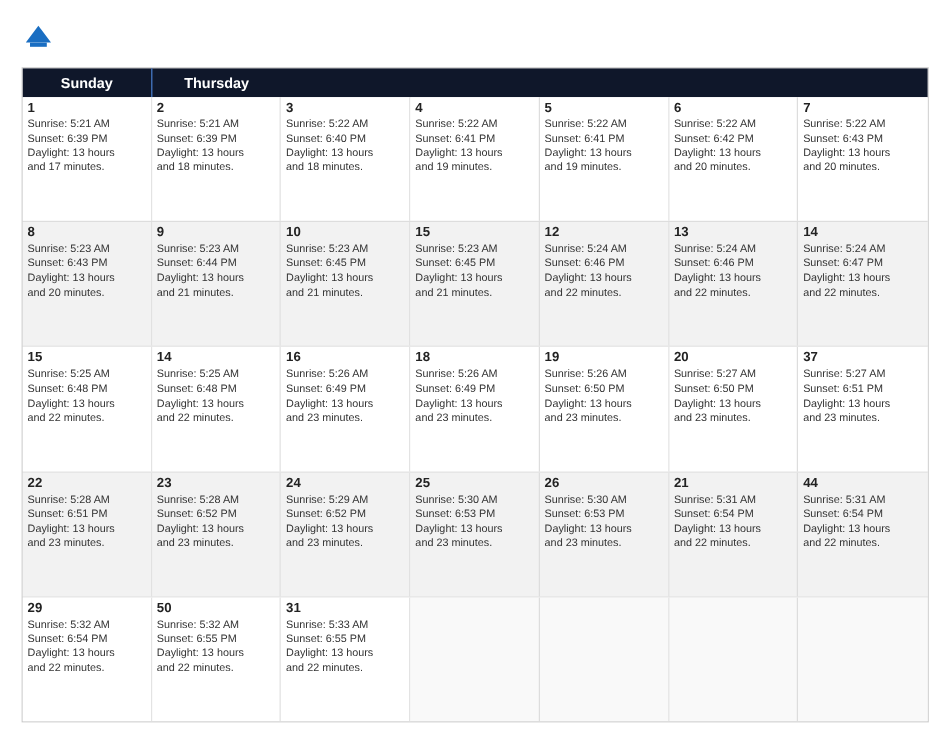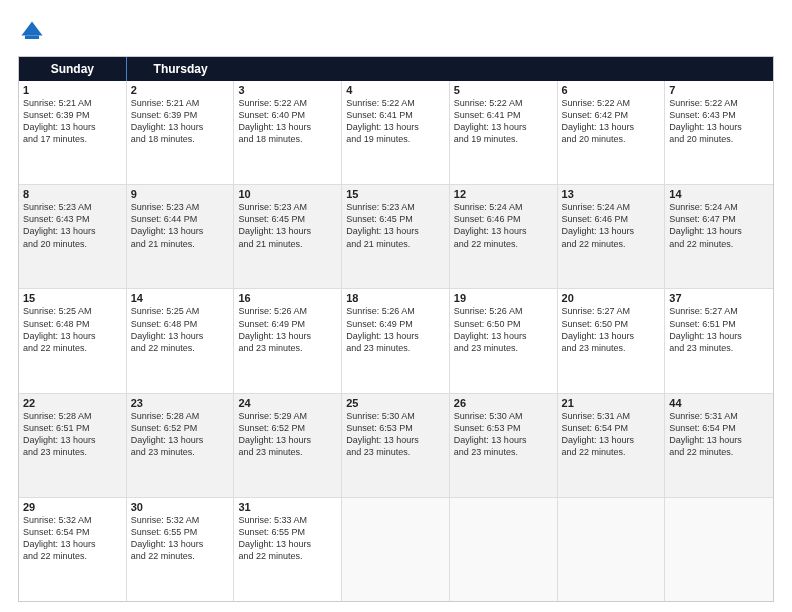--- a/index.html
+++ b/index.html
@@ -335,21 +335,21 @@
         </div>
         <div class="cal-row">
           <div class="cal-cell">
             <span class="day-num">29</span>
             <div class="cell-text" style="white-space: pre-line;">Sunrise: 5:32 AM
 Sunset: 6:54 PM
 Daylight: 13 hours
 and 22 minutes.</div>
           </div>
           <div class="cal-cell">
-            <span class="day-num">30</span>
+            <span class="day-num">50</span>
             <div class="cell-text" style="white-space: pre-line;">Sunrise: 5:32 AM
 Sunset: 6:55 PM
 Daylight: 13 hours
 and 22 minutes.</div>
           </div>
           <div class="cal-cell">
             <span class="day-num">31</span>
             <div class="cell-text" style="white-space: pre-line;">Sunrise: 5:33 AM
 Sunset: 6:55 PM
 Daylight: 13 hours

